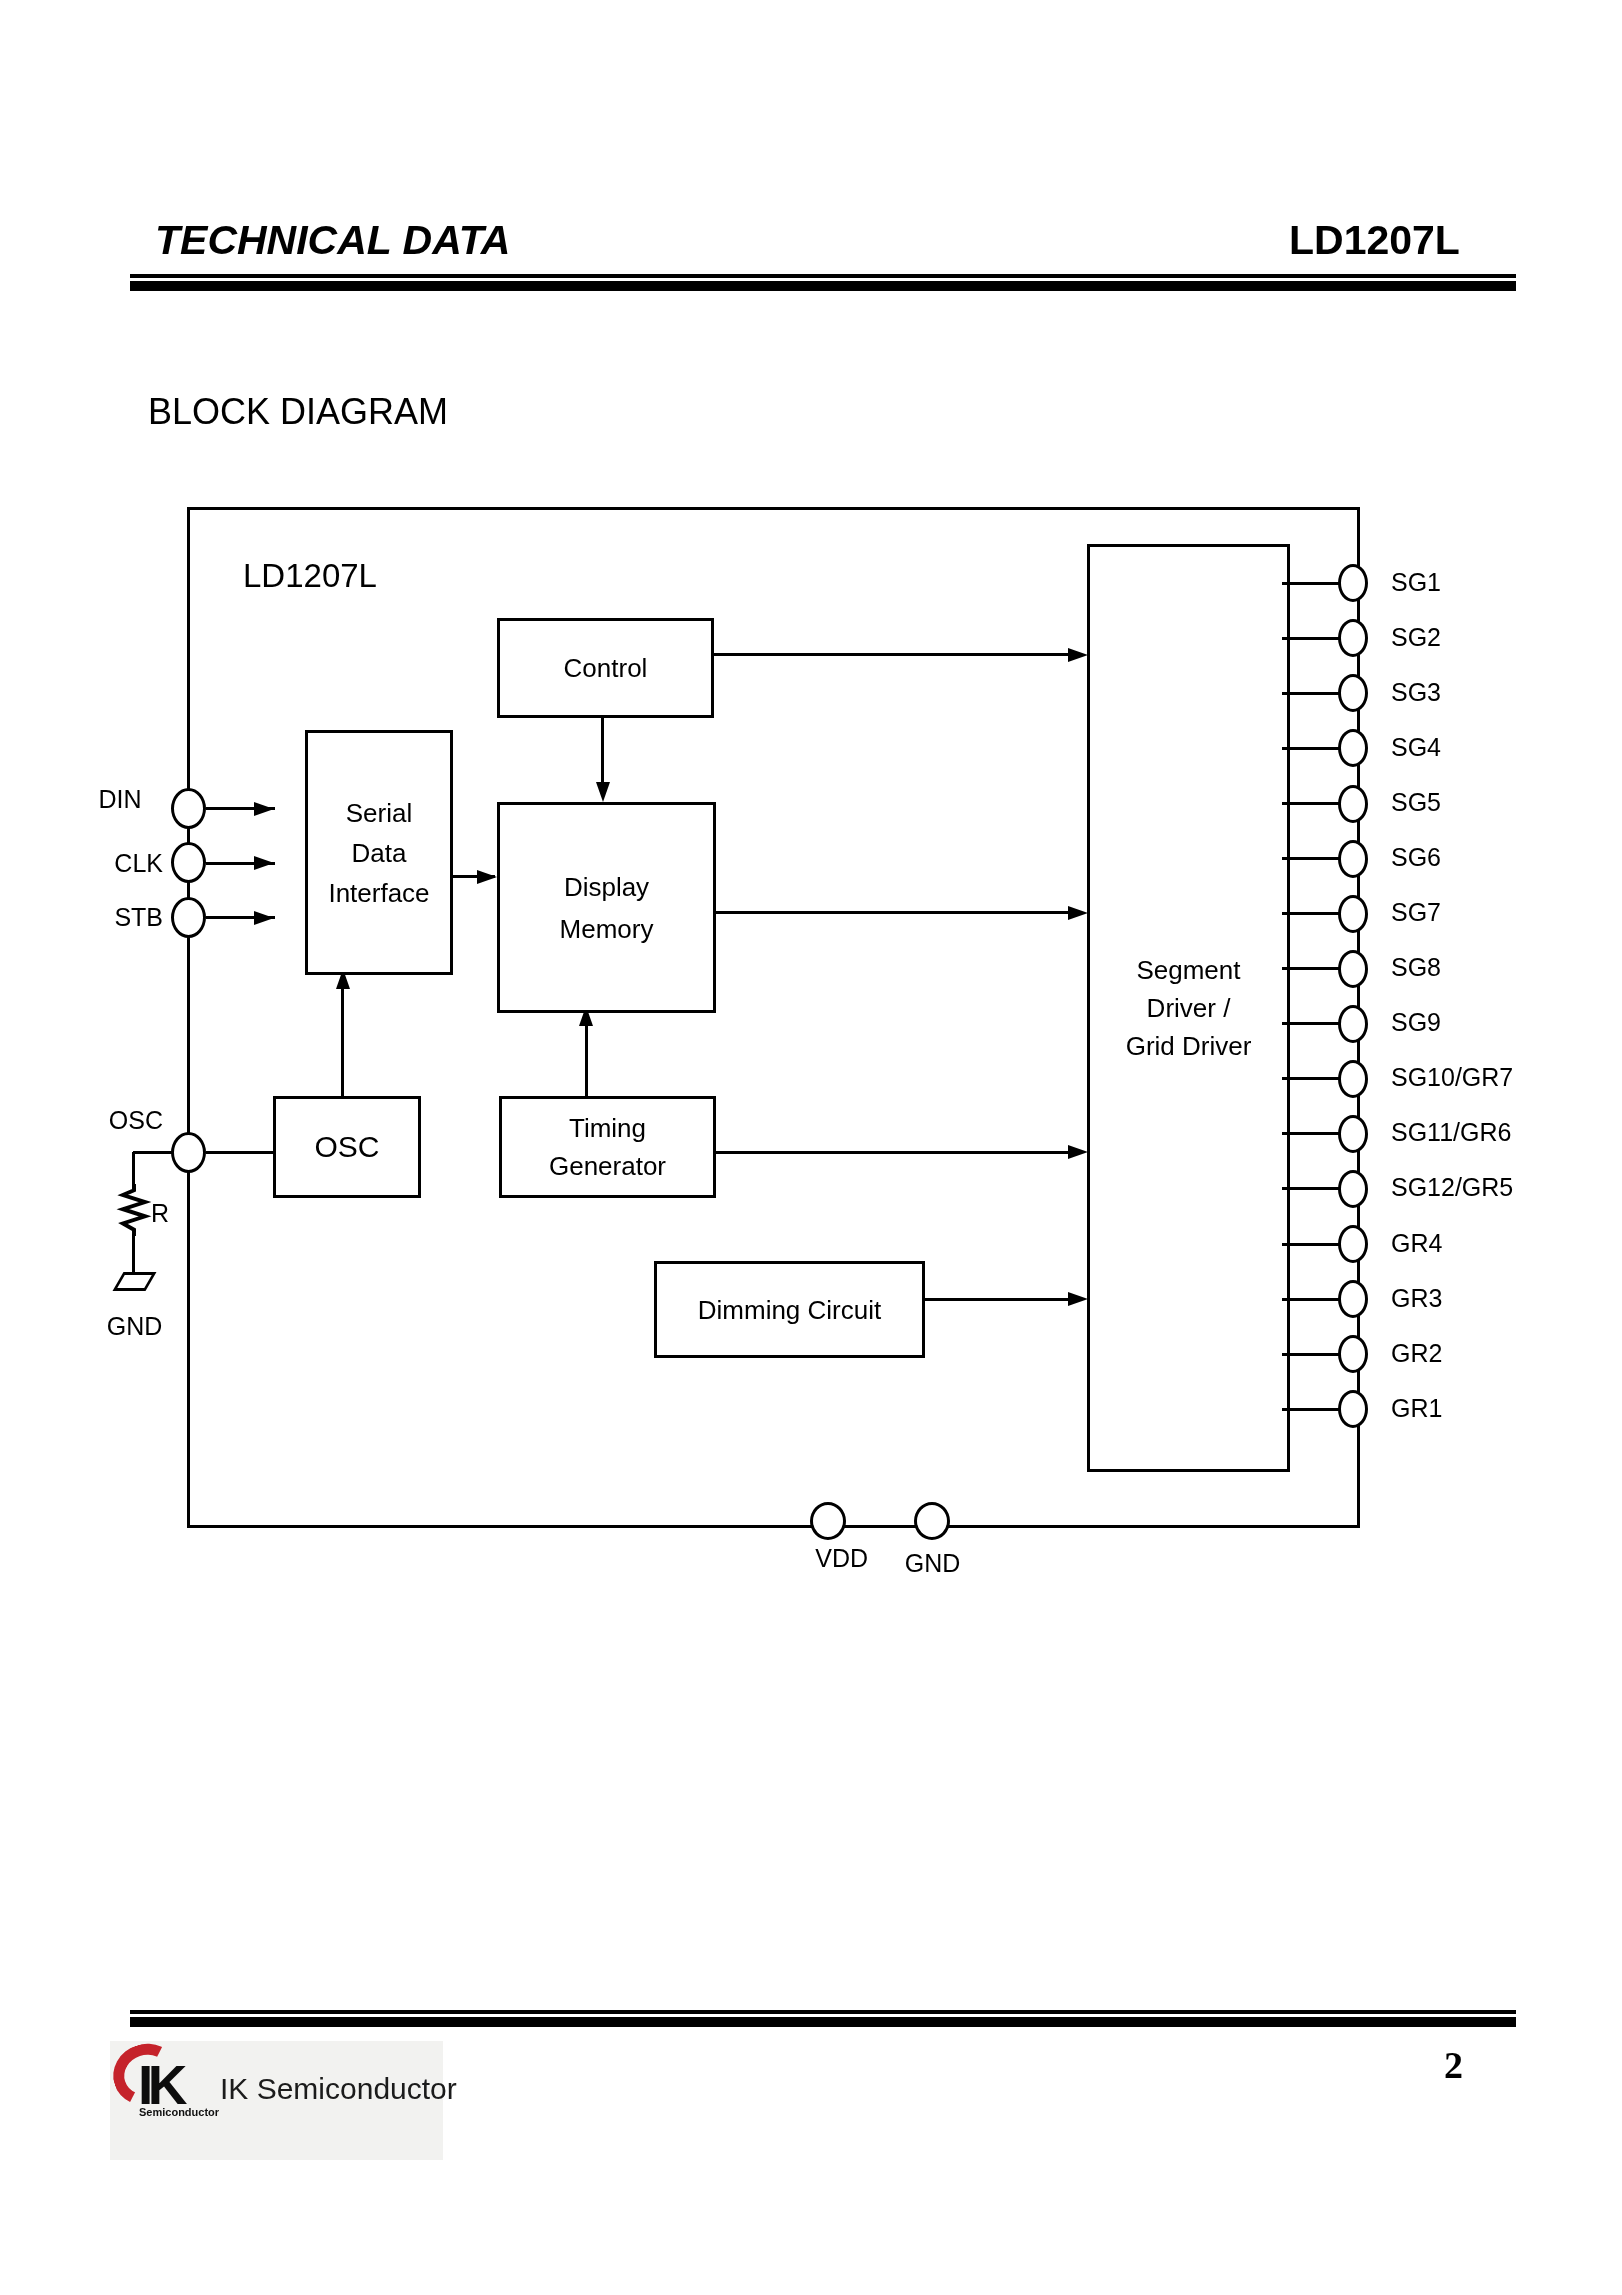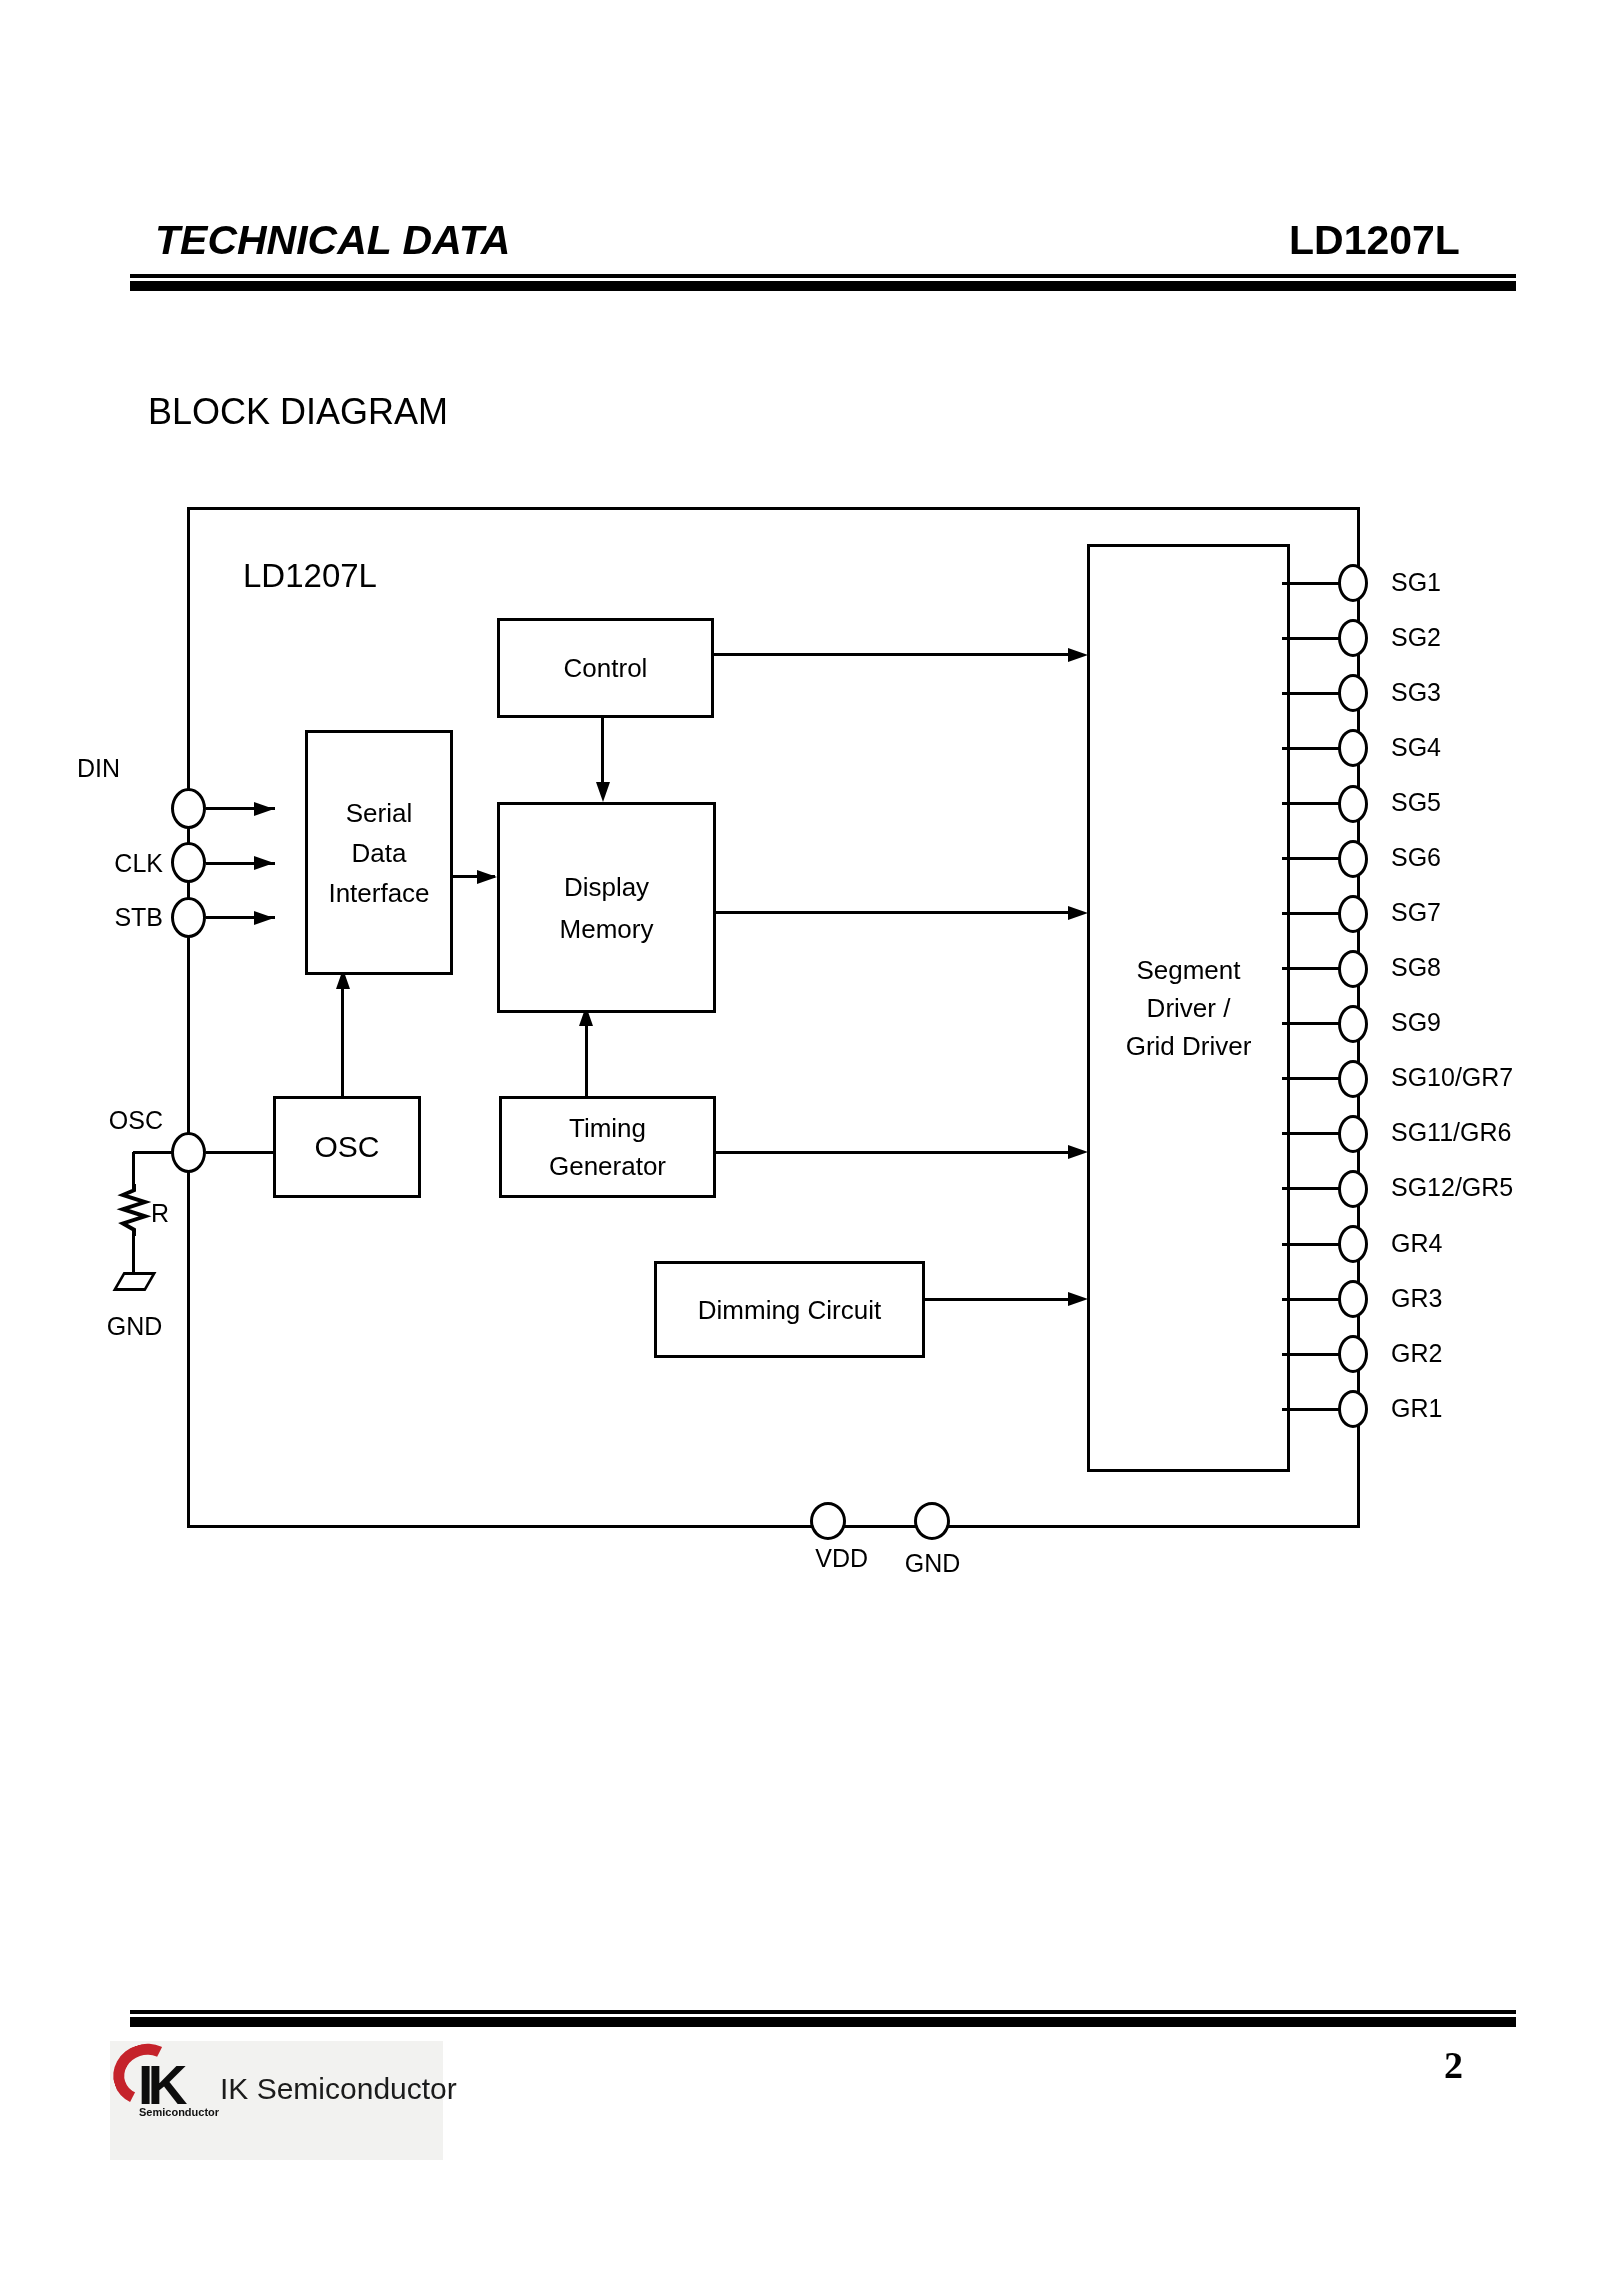--- a/index.html
+++ b/index.html
@@ -115,21 +115,21 @@
     <div>Segment</div>
     <div>Driver /</div>
     <div>Grid Driver</div>
   </div>
 
   <div class="pin" style="left:171px;top:788px;width:35px;height:41px;"></div>
   <div class="pin" style="left:171px;top:842px;width:35px;height:41px;"></div>
   <div class="pin" style="left:171px;top:897px;width:35px;height:41px;"></div>
   <div class="pin" style="left:171px;top:1132px;width:35px;height:41px;"></div>
 
-  <div class="lbl" style="left:77px;top:753px;width:86px;text-align:left;">DIN</div>
+  <div class="lbl" style="left:77px;top:784px;width:86px;text-align:center;">DIN</div>
   <div class="lbl" style="left:77px;top:848px;width:86px;text-align:right;">CLK</div>
   <div class="lbl" style="left:77px;top:902px;width:86px;text-align:right;">STB</div>
   <div class="lbl" style="left:77px;top:1105px;width:86px;text-align:right;">OSC</div>
 
   <div id="right-pins">
       <div class="hl" style="left: 1282px; top: 582px; width: 57px;"></div>
       <div class="pin" style="left: 1338px; top: 564px; width: 30px; height: 38px;"></div>
       <div class="lbl" style="left: 1391px; top: 567px;">SG1</div>
       <div class="hl" style="left: 1282px; top: 637px; width: 57px;"></div>
       <div class="pin" style="left: 1338px; top: 619px; width: 30px; height: 38px;"></div>

